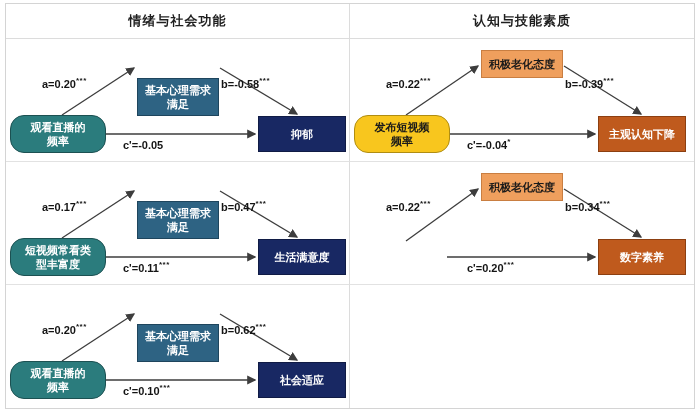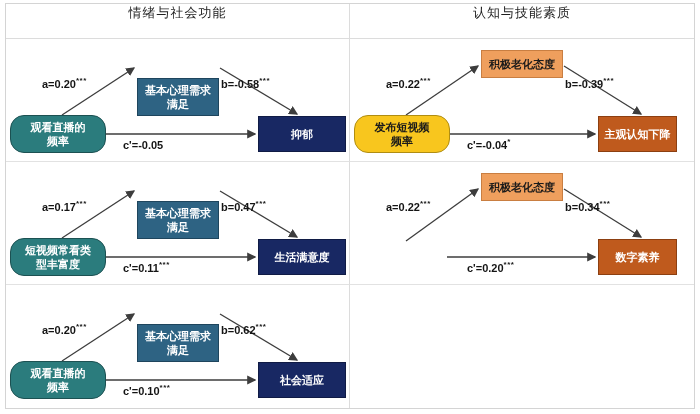--- a/index.html
+++ b/index.html
@@ -1,40 +1,40 @@
 <!DOCTYPE html>
 <html><head>
 <meta charset="utf-8">
 <style>
   html,body{margin:0;padding:0;background:#ffffff;}
   .stage{position:relative;width:700px;height:414px;background:#ffffff;overflow:hidden;
          font-family:"Liberation Sans","DejaVu Sans",sans-serif;}
   .grid{position:absolute;left:5px;top:3px;width:690px;height:406px;
         border:1px solid #d4d4d4;background:#ffffff;box-sizing:border-box;
         display:grid;grid-template-columns:1fr 1fr;grid-template-rows:35px 1fr 1fr 1fr;}
-  .hcell{display:flex;align-items:flex-start;justify-content:center;
-         font-size:13px;font-weight:normal;color:#1f1f1f;letter-spacing:1px;
+  .hcell{display:flex;align-items:center;justify-content:center;
+         font-size:13px;font-weight:bold;color:#1f1f1f;letter-spacing:1px;
          border-bottom:1px solid #dcdcdc;box-sizing:border-box;}
   .col-div{border-right:1px solid #dcdcdc;}
   .row-div{border-bottom:1px solid #e2e2e2;}
   .cell{position:relative;box-sizing:border-box;overflow:hidden;}
   .arrows{position:absolute;left:0;top:0;width:344px;height:122px;}
   .arrows line{stroke:#3d3d3d;stroke-width:1.3;}
   .box{position:absolute;display:flex;align-items:center;justify-content:center;
        text-align:center;font-weight:bold;font-size:11px;line-height:1.3;
        white-space:pre-line;box-sizing:border-box;}
   .mbox{left:131px;width:82px;}
   .mbox.two{top:7px;height:38px;}
   .mbox.one{top:11px;height:28px;}
   .xbox{left:4px;width:96px;border-radius:14px;}
   .xbox.two{top:76px;height:38px;}
   .xbox.one{top:79px;height:32px;}
   .ybox{top:77px;height:36px;}
   .ybox.navy{left:252px;width:88px;}
-  .ybox.burnt{left:248px;width:79px;}
+  .ybox.burnt{left:248px;width:88px;}
   .teal {background:#2b7c7d;border:1.5px solid #1c5152;color:#ffffff;}
   .blue {background:#2e6383;border:1.5px solid #1e455d;color:#ffffff;margin-top:32px;}
   .navy {background:#182863;border:1.5px solid #101b45;color:#ffffff;}
   .gold {background:#f8c61e;border:1.5px solid #b08d12;color:#1a1a1a;}
   .orange{background:#ef9f5d;border:1.5px solid #c97e41;color:#1a1a1a;}
   .burnt{background:#bf5a1d;border:1.5px solid #8c3f11;color:#ffffff;}
   .plabel{position:absolute;font-size:11px;font-weight:bold;color:#141414;}
   .plabel .stars{font-size:8px;vertical-align:super;letter-spacing:0.5px;}
   .lab-a{left:36px;top:37px;width:110px;}
   .lab-b{left:215px;top:37px;width:110px;}

